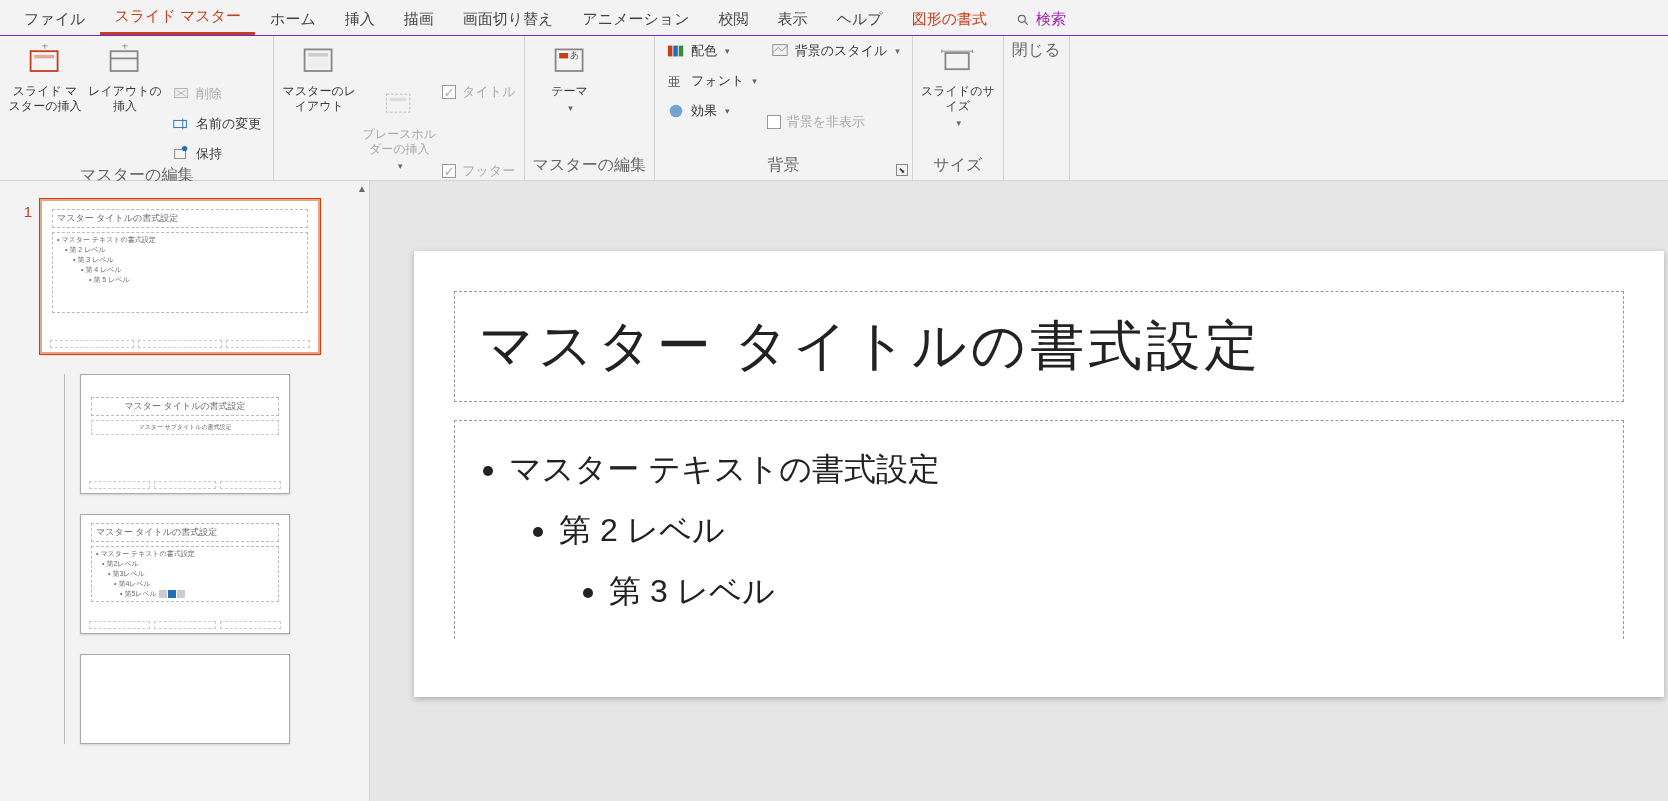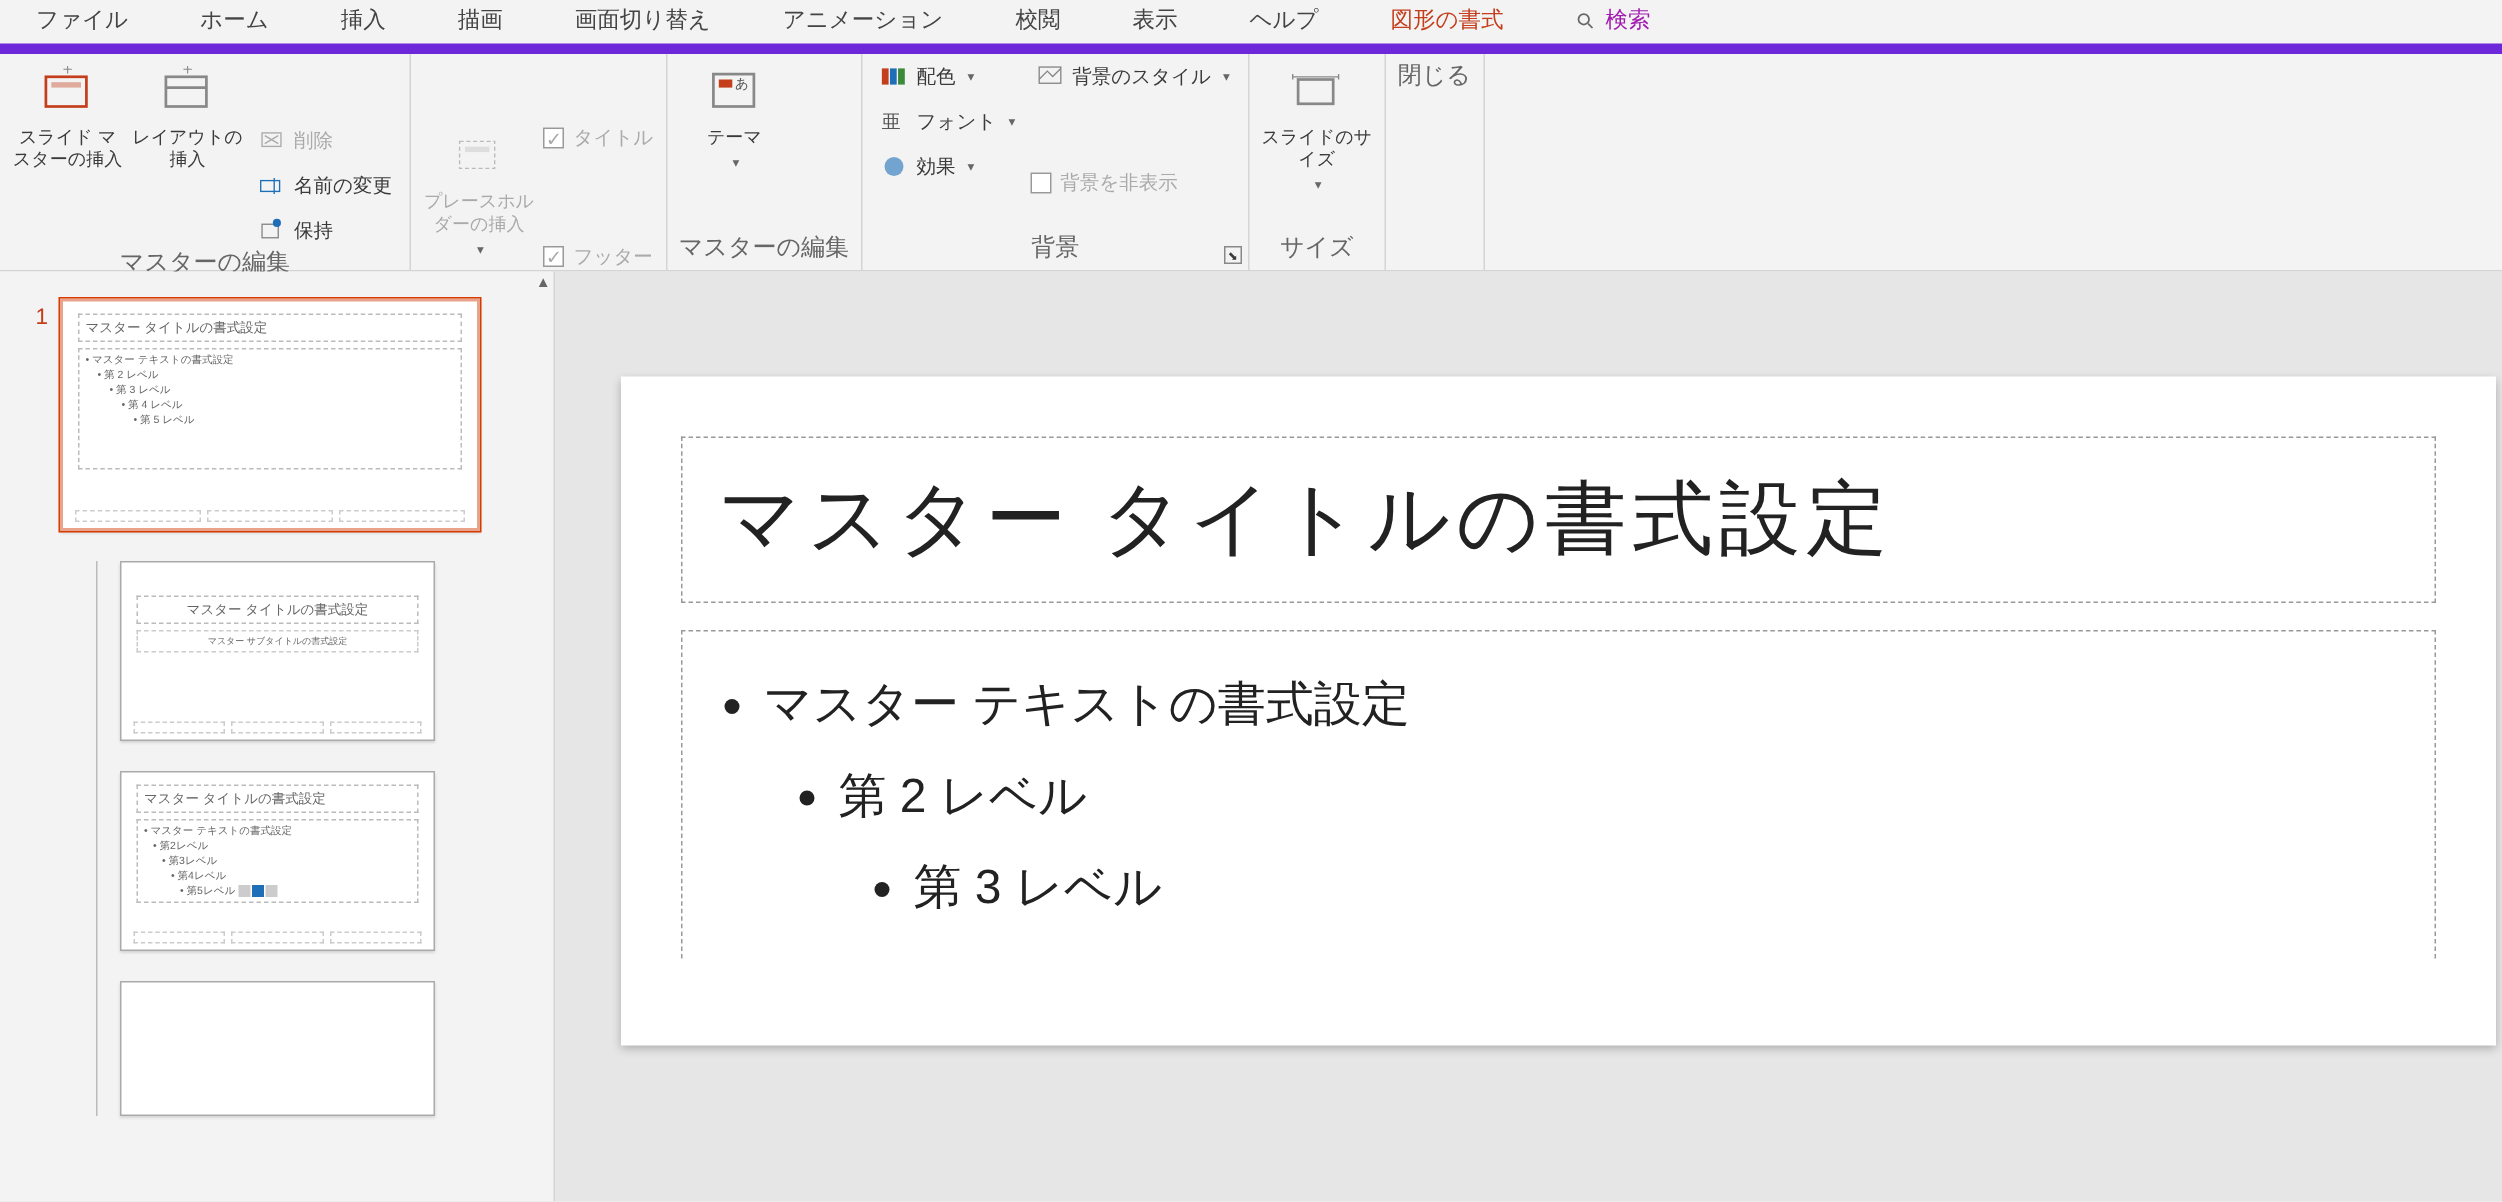--- a/index.html
+++ b/index.html
@@ -11,22 +11,22 @@
     width: 1668px;
     height: 801px;
     overflow: hidden;
   }
   
   .tab-strip {
     display: flex;
     align-items: flex-end;
     height: 36px;
     padding: 0 10px;
-    gap: 20px;
-    border-bottom: 7px solid #6d28d9;
+    gap: 1px;
+    border-bottom: 1px solid #6d28d9;
     background: #f3f3f3;
   }
   .tab {
     padding: 8px 14px 6px;
     font-size: 15px;
     color: #444;
     cursor: pointer;
   }
   .tab.active {
     color: #c43e1c;
@@ -226,20 +226,21 @@
   }
   .ph-body ul { list-style: disc; padding-left: 30px; }
   .ph-body ul ul { padding-left: 50px; }
   .chev { font-size: 9px; color: #666; margin-left: 2px; }
 </style>
 </head>
 <body>
 
 <div class="tab-strip">
   <div class="tab">ファイル</div>
+  <div class="tab active">スライド マスター</div>
   <div class="tab">ホーム</div>
   <div class="tab">挿入</div>
   <div class="tab">描画</div>
   <div class="tab">画面切り替え</div>
   <div class="tab">アニメーション</div>
   <div class="tab">校閲</div>
   <div class="tab">表示</div>
   <div class="tab">ヘルプ</div>
   <div class="tab context">図形の書式</div>
   <div class="tab search-tab">
@@ -294,20 +295,28 @@
             </svg>
           <span>保持</span>
         </div>
       </div>
     </div>
     <div class="group-label">マスターの編集</div>
   </div>
 
   <div class="group">
     <div class="group-body">
+      <div class="big-btn">
+        <svg viewBox="0 0 40 40">
+            <rect x="4" y="6" width="30" height="24" fill="none" stroke="#888" stroke-width="2"></rect>
+            <rect x="8" y="10" width="22" height="4" fill="#ccc"></rect>
+            <rect x="8" y="16" width="22" height="10" fill="#eee"></rect>
+          </svg>
+        <span>マスターのレイアウト</span>
+      </div>
       <div class="big-btn disabled">
         <svg viewBox="0 0 40 40">
             <rect x="6" y="8" width="26" height="20" fill="none" stroke="#bbb" stroke-dasharray="3 2"></rect>
             <rect x="10" y="12" width="18" height="4" fill="#ddd"></rect>
           </svg>
         <span>プレースホルダーの挿入</span>
         <span class="chev">▾</span>
       </div>
       <div class="small-col" style="justify-content:center;gap:18px;">
         <div class="chk-row disabled">

